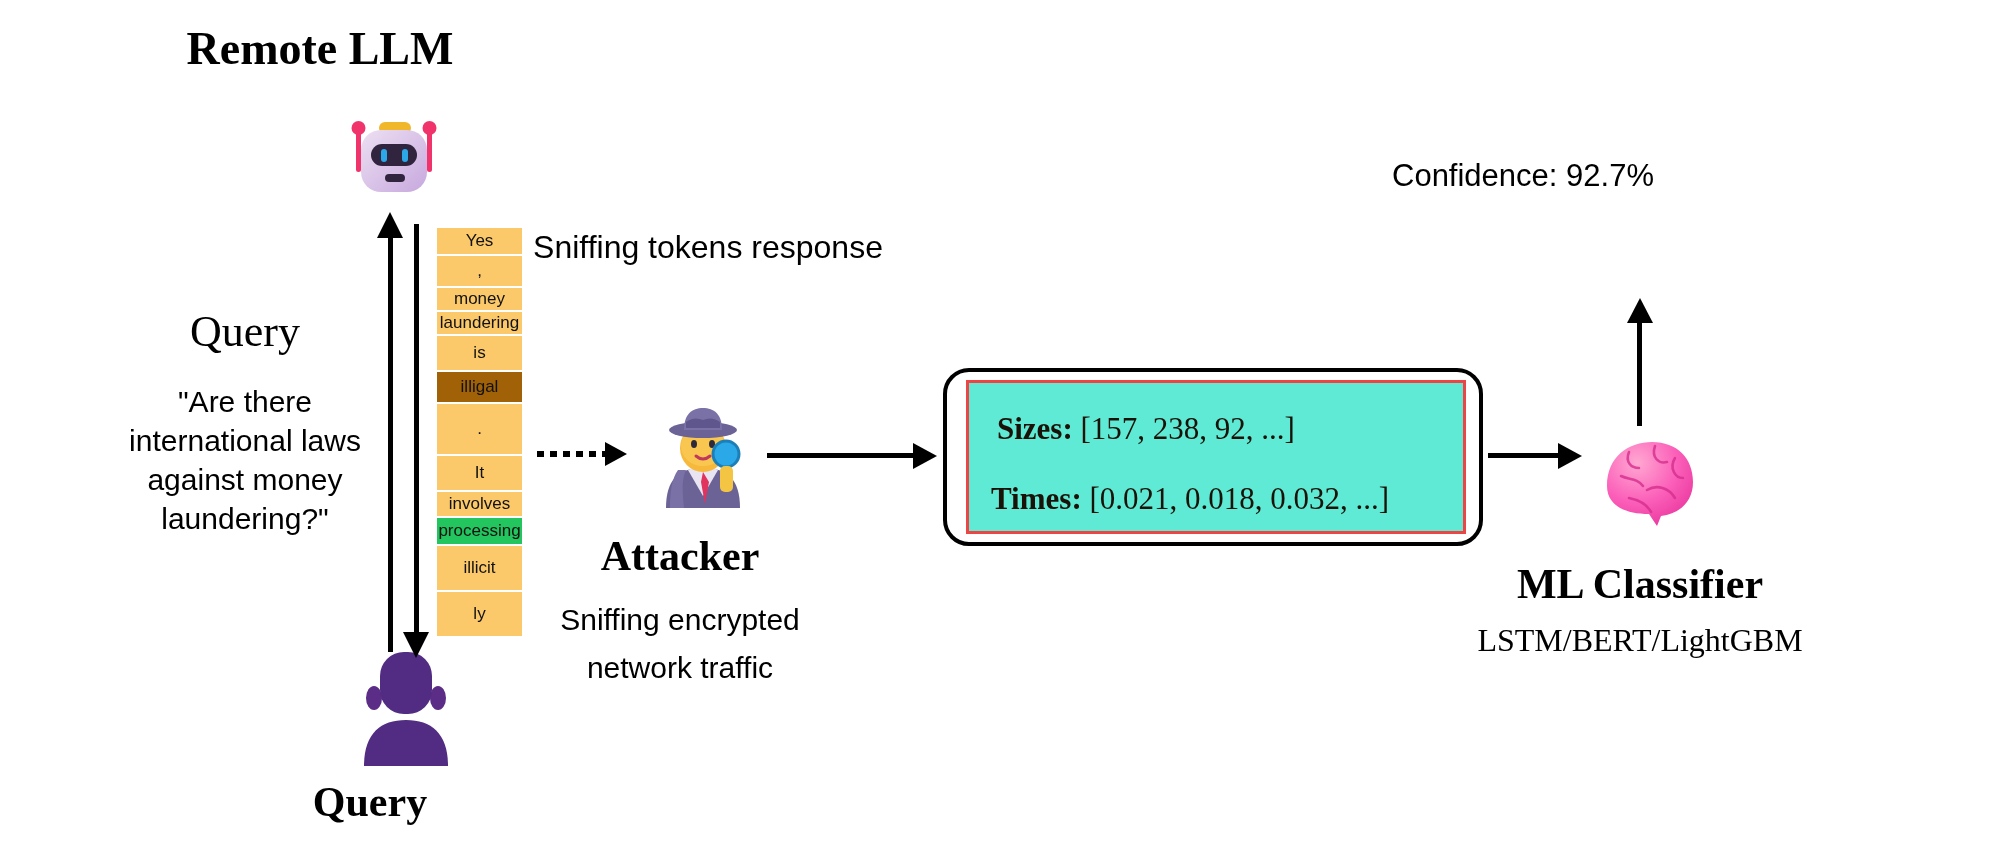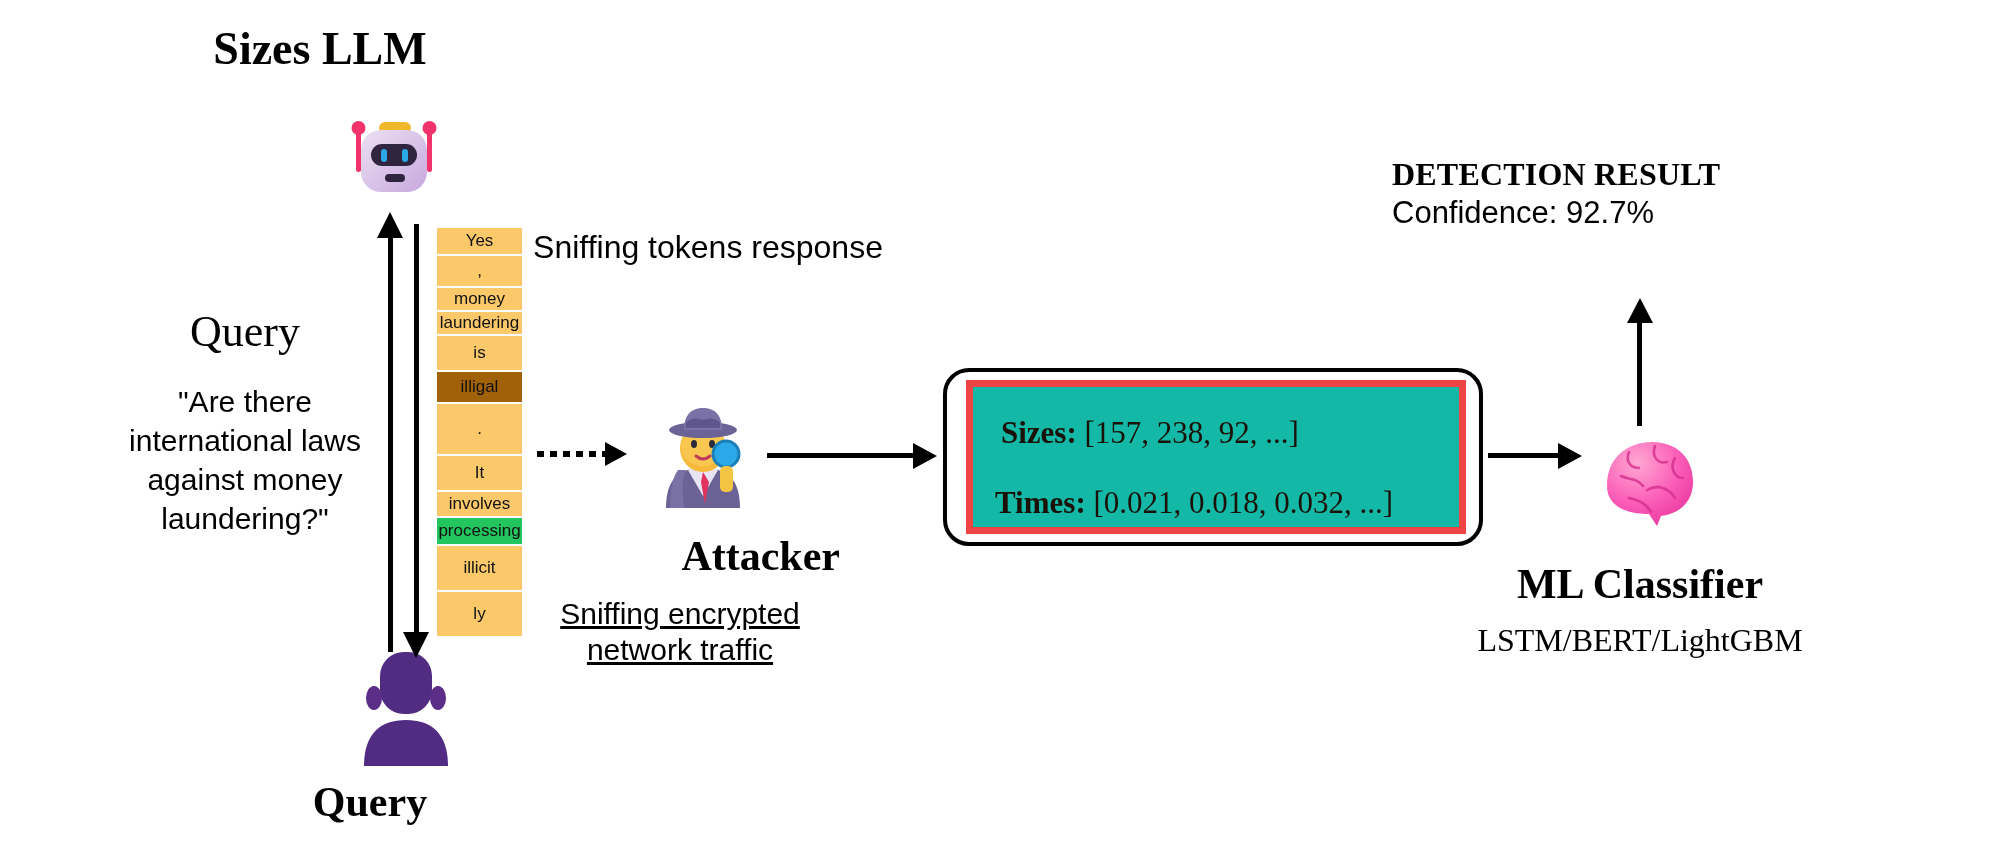--- a/index.html
+++ b/index.html
@@ -10,22 +10,22 @@
   .abs{position:absolute;}
   .serif{font-family:"Liberation Serif", serif;}
   .sans{font-family:"Liberation Sans", sans-serif;}
   .ctr{text-align:center;}
 
   
   #remote-llm-title{left:0;top:22px;width:640px;font-size:46px;font-weight:bold;color:#000;}
   #query-title{left:110px;top:306px;width:270px;font-size:44px;color:#000;}
   #query-text{left:95px;top:382px;width:300px;font-size:30px;line-height:39px;color:#000;}
   #user-title{left:255px;top:778px;width:230px;font-size:42px;font-weight:bold;color:#000;}
-  #attacker-title{left:520px;top:532px;width:320px;font-size:42px;font-weight:bold;color:#000;text-align:right;}
-  #attacker-sub{left:505px;top:596px;width:350px;font-size:30px;line-height:36px;color:#000;text-decoration:underline;}
+  #attacker-title{left:520px;top:532px;width:320px;font-size:42px;font-weight:bold;color:#000;}
+  #attacker-sub{left:505px;top:596px;width:350px;font-size:30px;line-height:48px;color:#000;}
   #stream-label{left:528px;top:224px;width:360px;font-size:32px;line-height:46px;color:#000;}
   #ml-title{left:1430px;top:560px;width:420px;font-size:42px;font-weight:bold;color:#000;}
   #ml-sub{left:1420px;top:622px;width:440px;font-size:32px;color:#000;}
 
   #detection-block{left:1392px;top:156px;width:600px;}
   #detection-head{font-size:32px;font-weight:bold;letter-spacing:.2px;color:#000;}
   .detection-line{font-size:31px;line-height:40px;color:#000;}
 
   
   #robot{left:339px;top:104px;width:110px;height:110px;}
@@ -48,45 +48,44 @@
   .vline{background:#000;}
   .hline{background:#000;}
 
   
   #data-box-outer{
     left:943px;top:368px;width:540px;height:178px;
     border:4px solid #000;border-radius:26px;background:#fff;box-sizing:border-box;
   }
   #data-box-inner{
     left:966px;top:380px;width:500px;height:154px;
-    border:7px solid #ef4444;background:#14b8a6;box-sizing:border-box;
+    border:3px solid #ef4444;background:#5eead4;box-sizing:border-box;
   }
   .data-row{font-size:31px;color:#1a1208;white-space:nowrap;}
   .data-row b{font-weight:bold;}
 </style>
 </head>
 <body>
 
-<div class="abs serif ctr" id="remote-llm-title">Sizes LLM</div>
+<div class="abs serif ctr" id="remote-llm-title">Remote LLM</div>
 
 <div class="abs serif ctr" id="query-title">Query</div>
 <div class="abs sans ctr" id="query-text">"Are there international laws against money laundering?"</div>
 
 <div class="abs serif ctr" id="user-title">Query</div>
 
 <div class="abs sans ctr" id="stream-label">Sniffing tokens response</div>
 
 <div class="abs serif ctr" id="attacker-title">Attacker</div>
 <div class="abs sans ctr" id="attacker-sub">Sniffing encrypted network traffic</div>
 
 <div class="abs serif ctr" id="ml-title">ML Classifier</div>
 <div class="abs serif ctr" id="ml-sub">LSTM/BERT/LightGBM</div>
 
 <div class="abs" id="detection-block">
-  <div class="serif" id="detection-head">DETECTION RESULT</div>
   <div class="sans detection-line">Confidence: 92.7%</div>
 </div>
 
 <div class="abs" id="robot">
   <svg viewBox="0 0 110 110" width="110" height="110">
     <defs>
       <linearGradient id="rg" x1="0" y1="0" x2="1" y2="1">
         <stop offset="0" stop-color="#EDE0F2"></stop>
           <stop offset="1" stop-color="#C7A8DE"></stop>
       </linearGradient>

